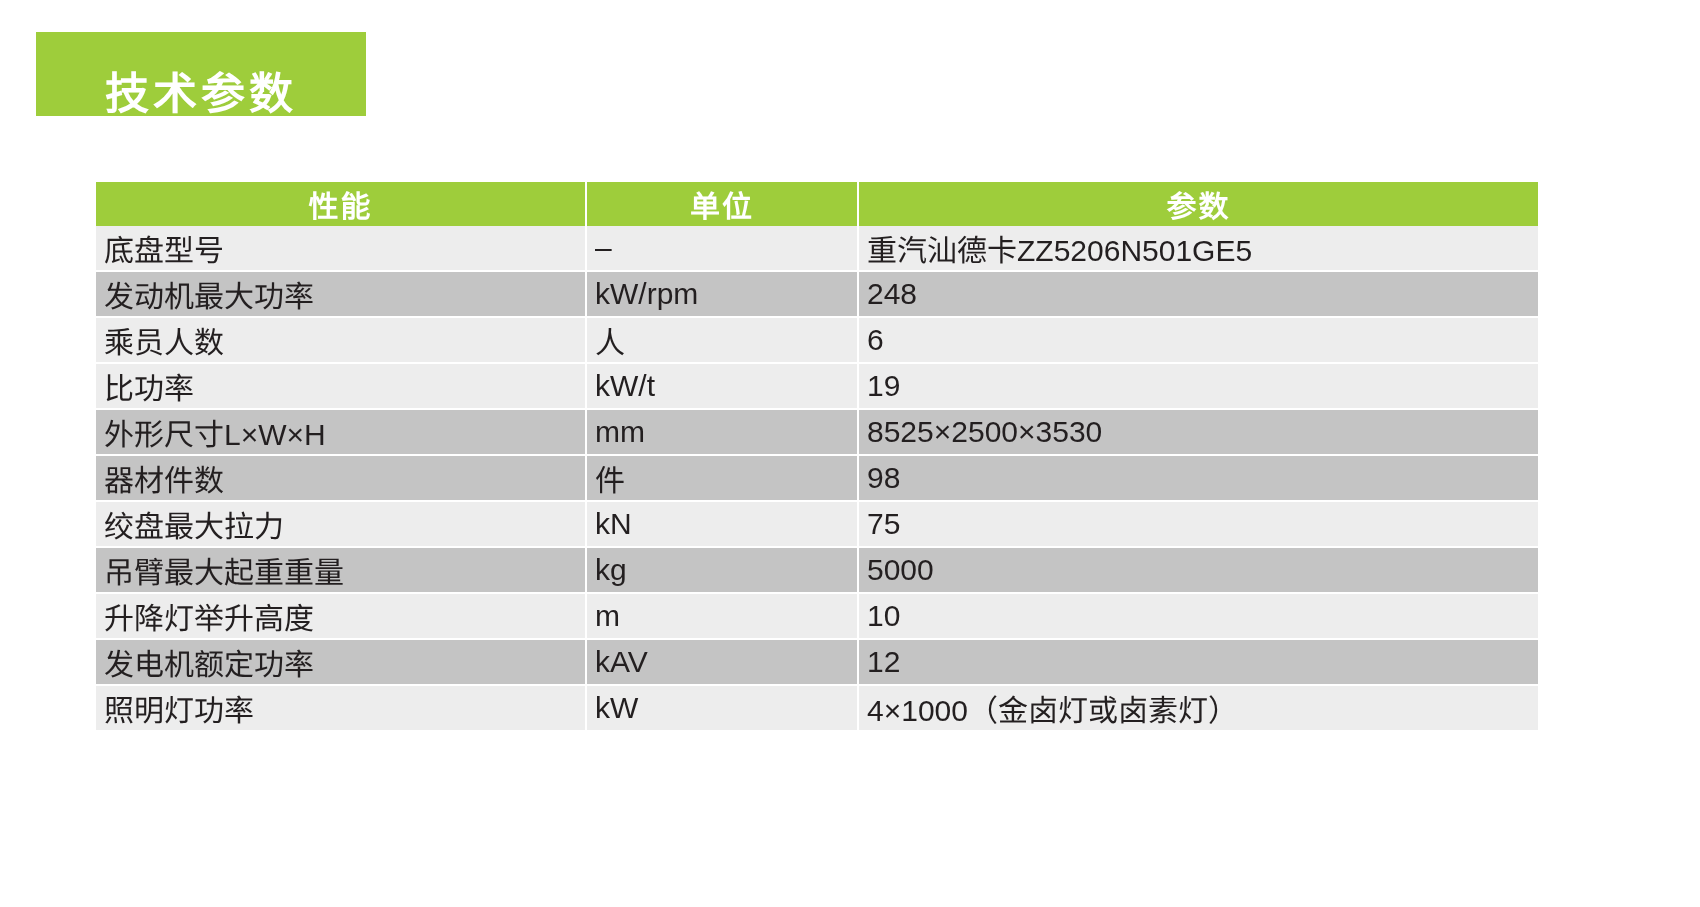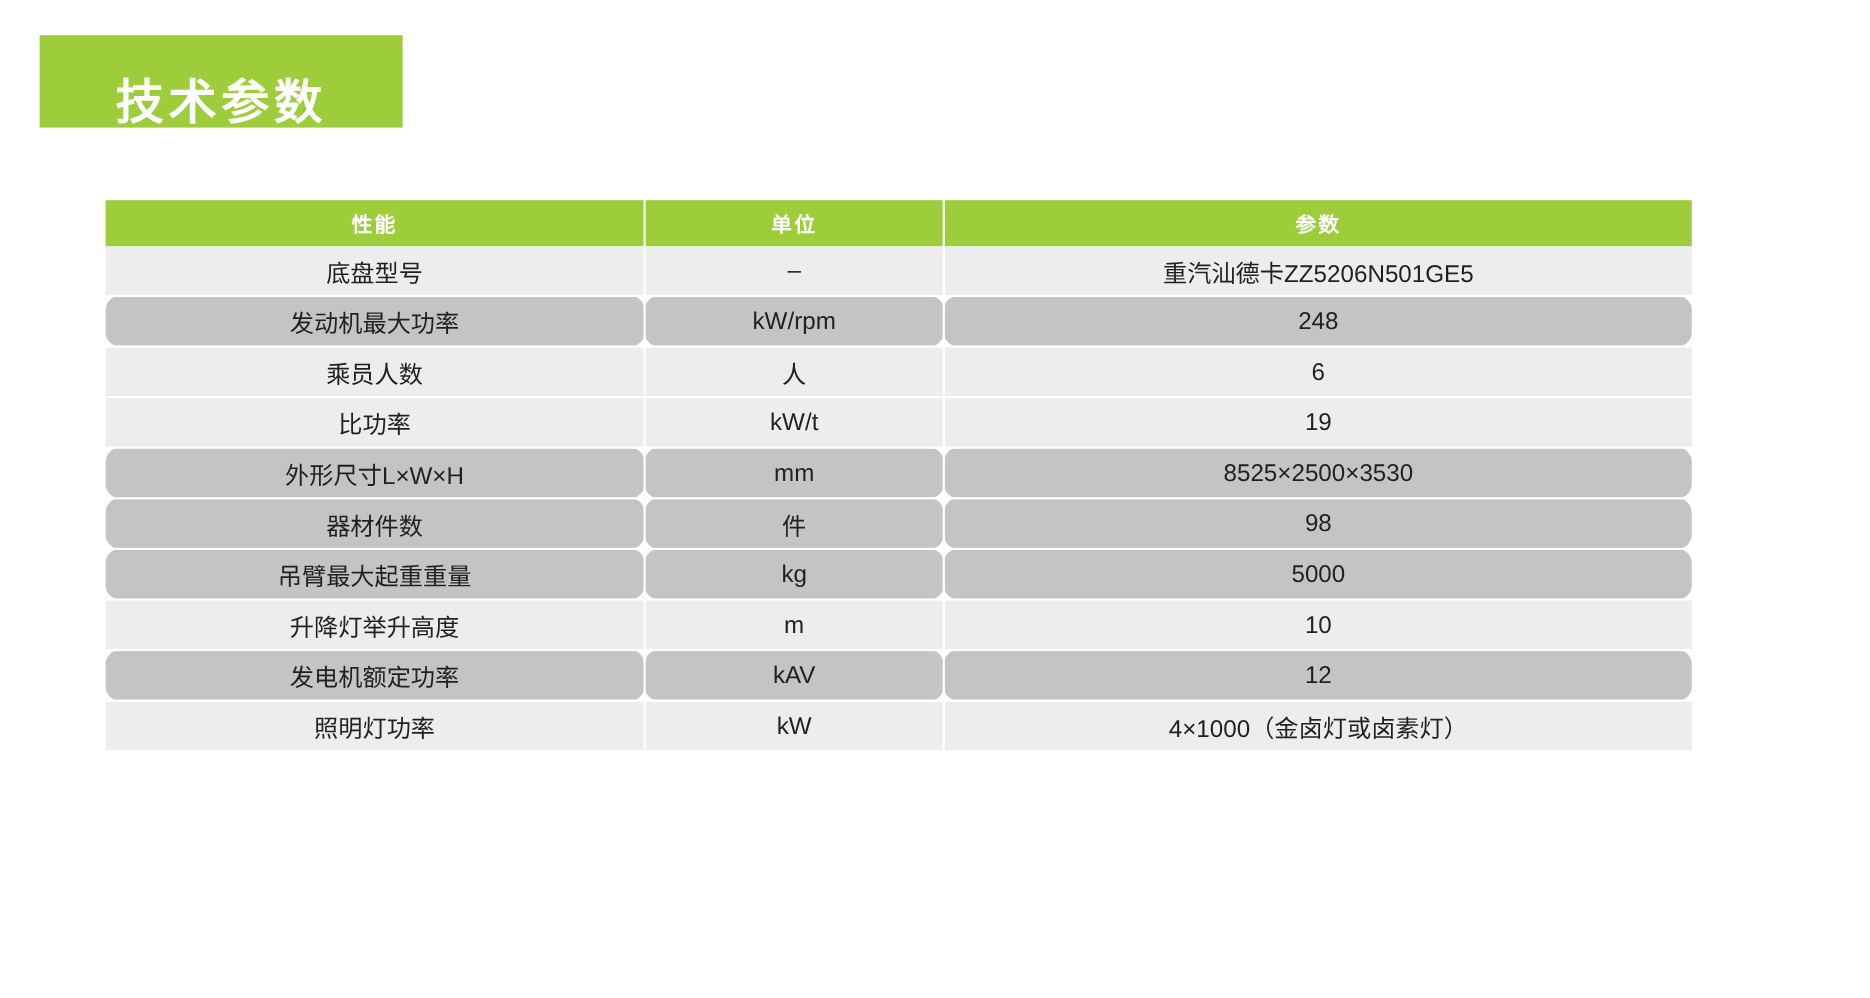--- a/index.html
+++ b/index.html
@@ -50,46 +50,46 @@
     border-collapse: collapse;
     table-layout: fixed;
   }
   .spec-table col.c-perf  { width: 490px; }
   .spec-table col.c-unit  { width: 272px; }
   .spec-table col.c-param { width: 680px; }
 
   .spec-table thead th {
     background: #9ecd3b;
     color: #ffffff;
-    font-size: 19px;
+    font-size: 30px;
     font-weight: bold;
     letter-spacing: 2px;
     height: 42px;
     padding: 0;
     text-align: center;
     vertical-align: middle;
     border-right: 2px solid #ffffff;
   }
   .spec-table thead th:last-child { border-right: none; }
 
   .spec-table tbody td {
     height: 44px;
     padding: 0 8px;
-    text-align: center;
+    text-align: left;
     vertical-align: middle;
-    font-size: 22px;
+    font-size: 30px;
     color: #231f20;
     border-right: 2px solid #ffffff;
     border-bottom: 2px solid #ffffff;
     white-space: nowrap;
   }
   .spec-table tbody td:last-child { border-right: none; }
 
   .spec-table tbody tr.row-light td { background: #ededed; }
-  .spec-table tbody tr.row-dark  td { background: #c4c4c4; border-radius: 13px; }
+  .spec-table tbody tr.row-dark  td { background: #c4c4c4; }
 </style>
 </head>
 <body>
 
 <div class="page">
 
   <div class="title-banner">
     <span class="title-text">技术参数</span>
   </div>
 
@@ -130,20 +130,25 @@
       <tr class="row-dark">
         <td>外形尺寸L×W×H</td>
         <td>mm</td>
         <td>8525×2500×3530</td>
       </tr>
       <tr class="row-dark">
         <td>器材件数</td>
         <td>件</td>
         <td>98</td>
       </tr>
+      <tr class="row-light">
+        <td>绞盘最大拉力</td>
+        <td>kN</td>
+        <td>75</td>
+      </tr>
       <tr class="row-dark">
         <td>吊臂最大起重重量</td>
         <td>kg</td>
         <td>5000</td>
       </tr>
       <tr class="row-light">
         <td>升降灯举升高度</td>
         <td>m</td>
         <td>10</td>
       </tr>

